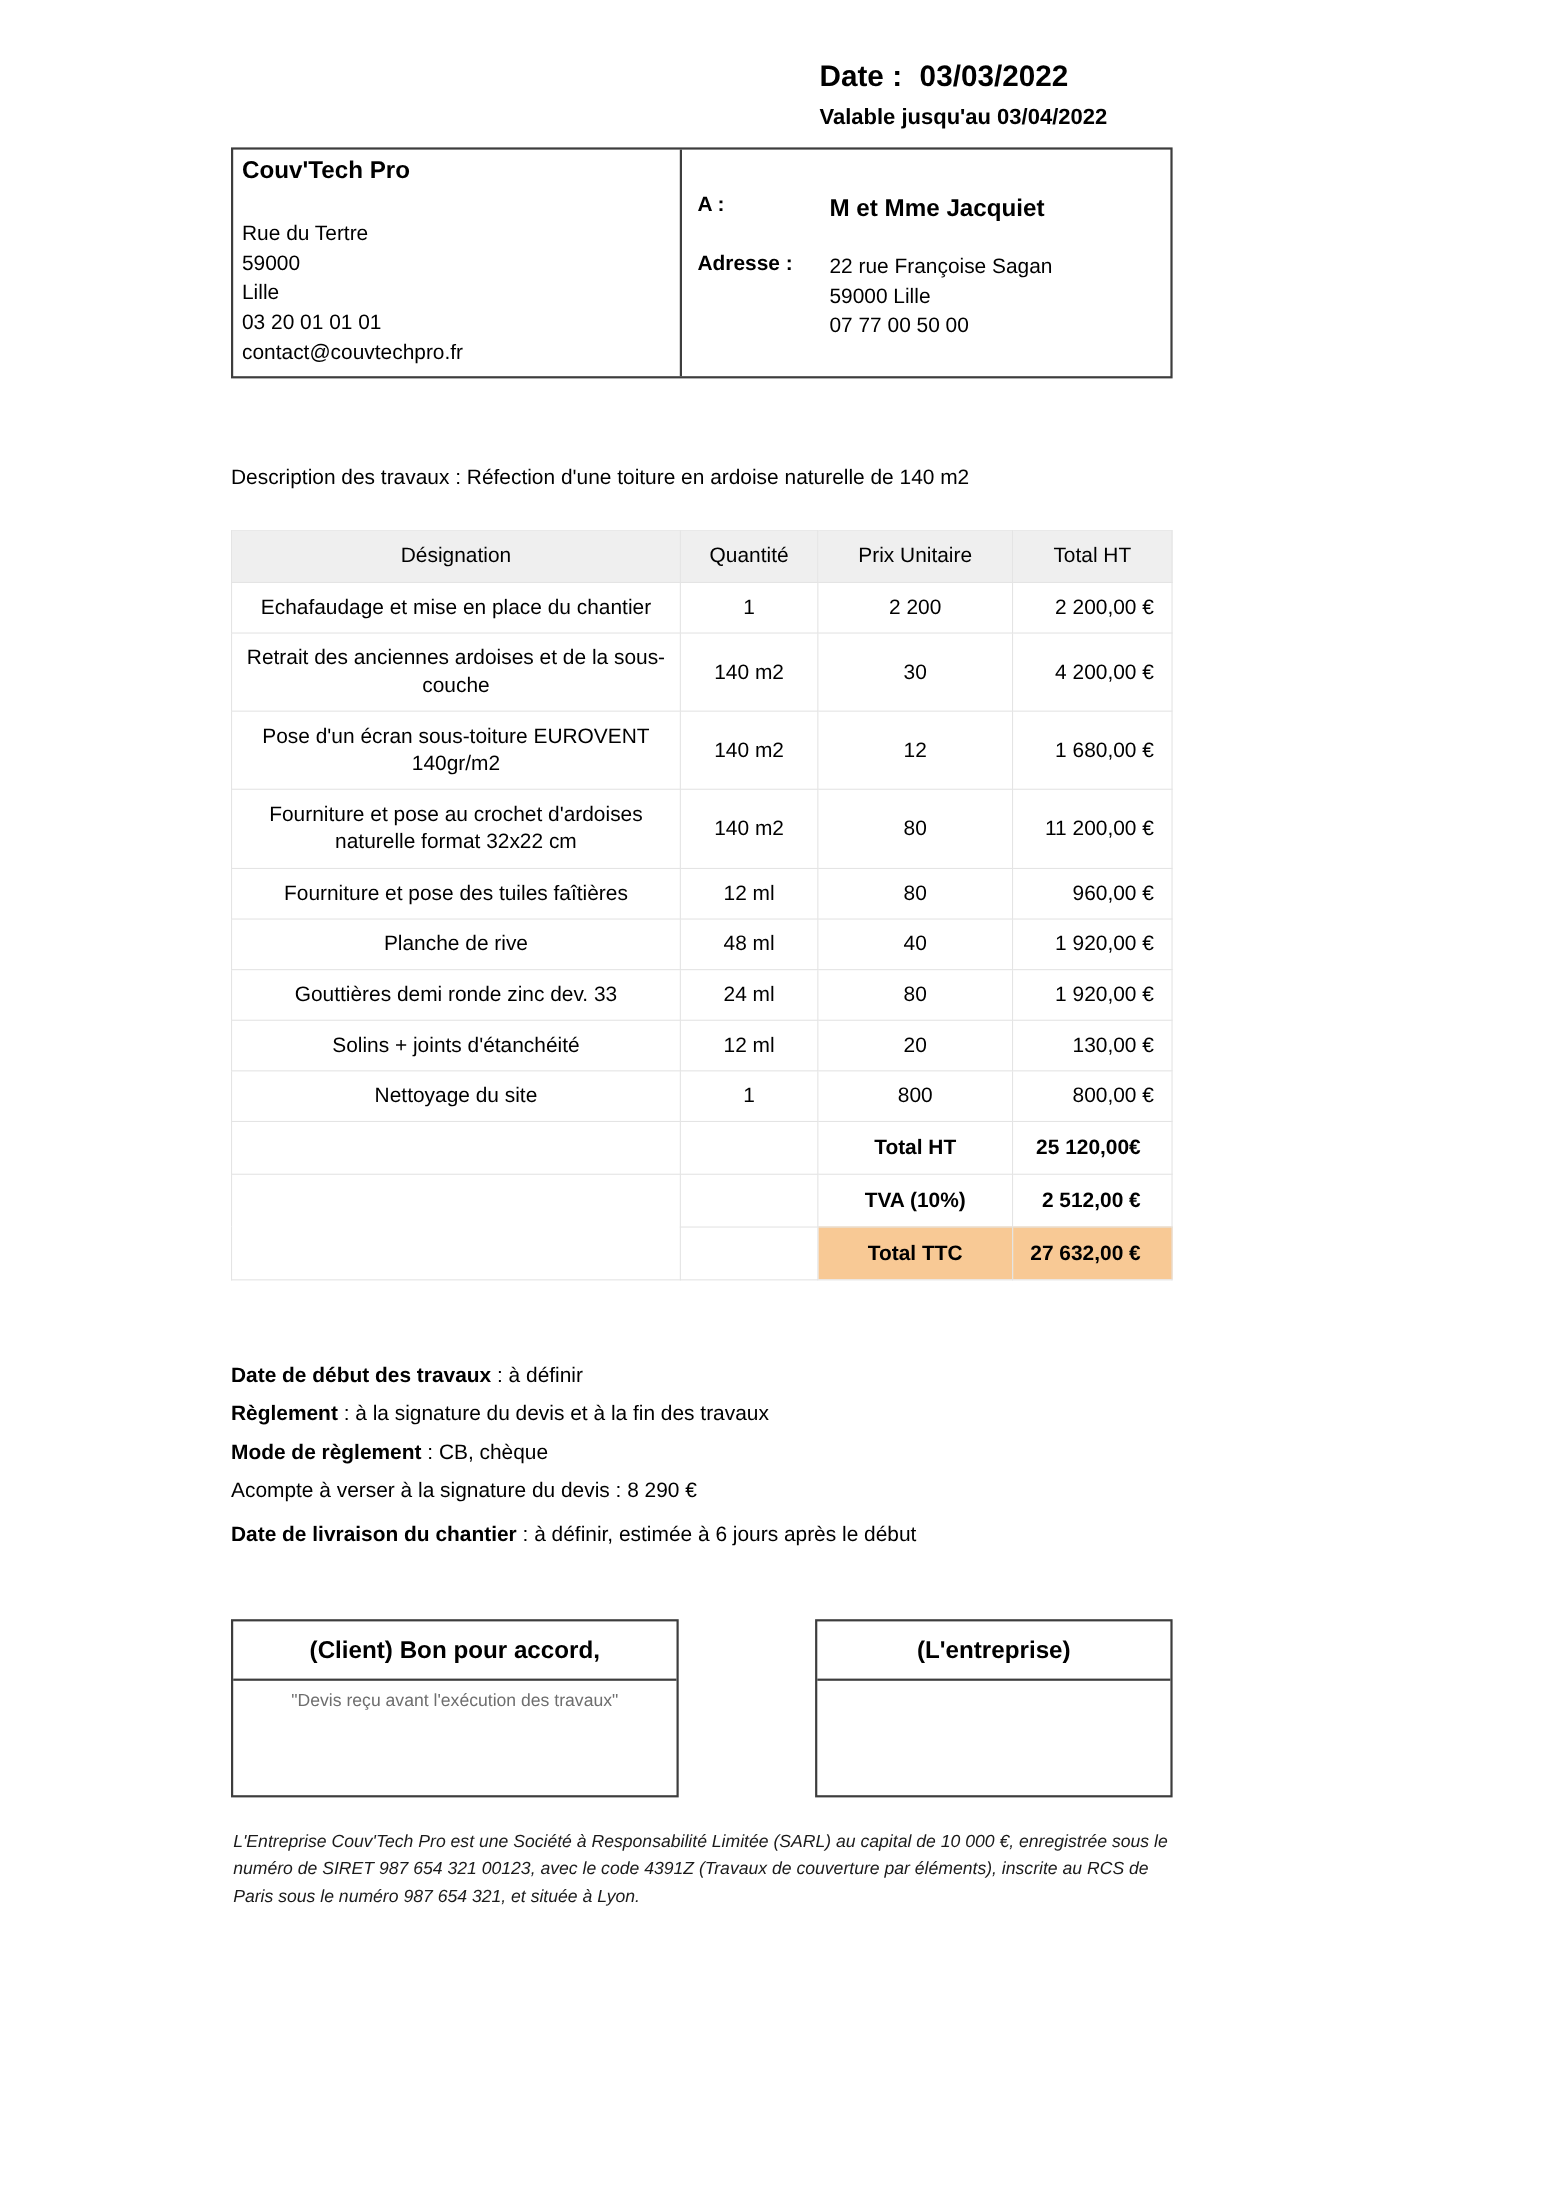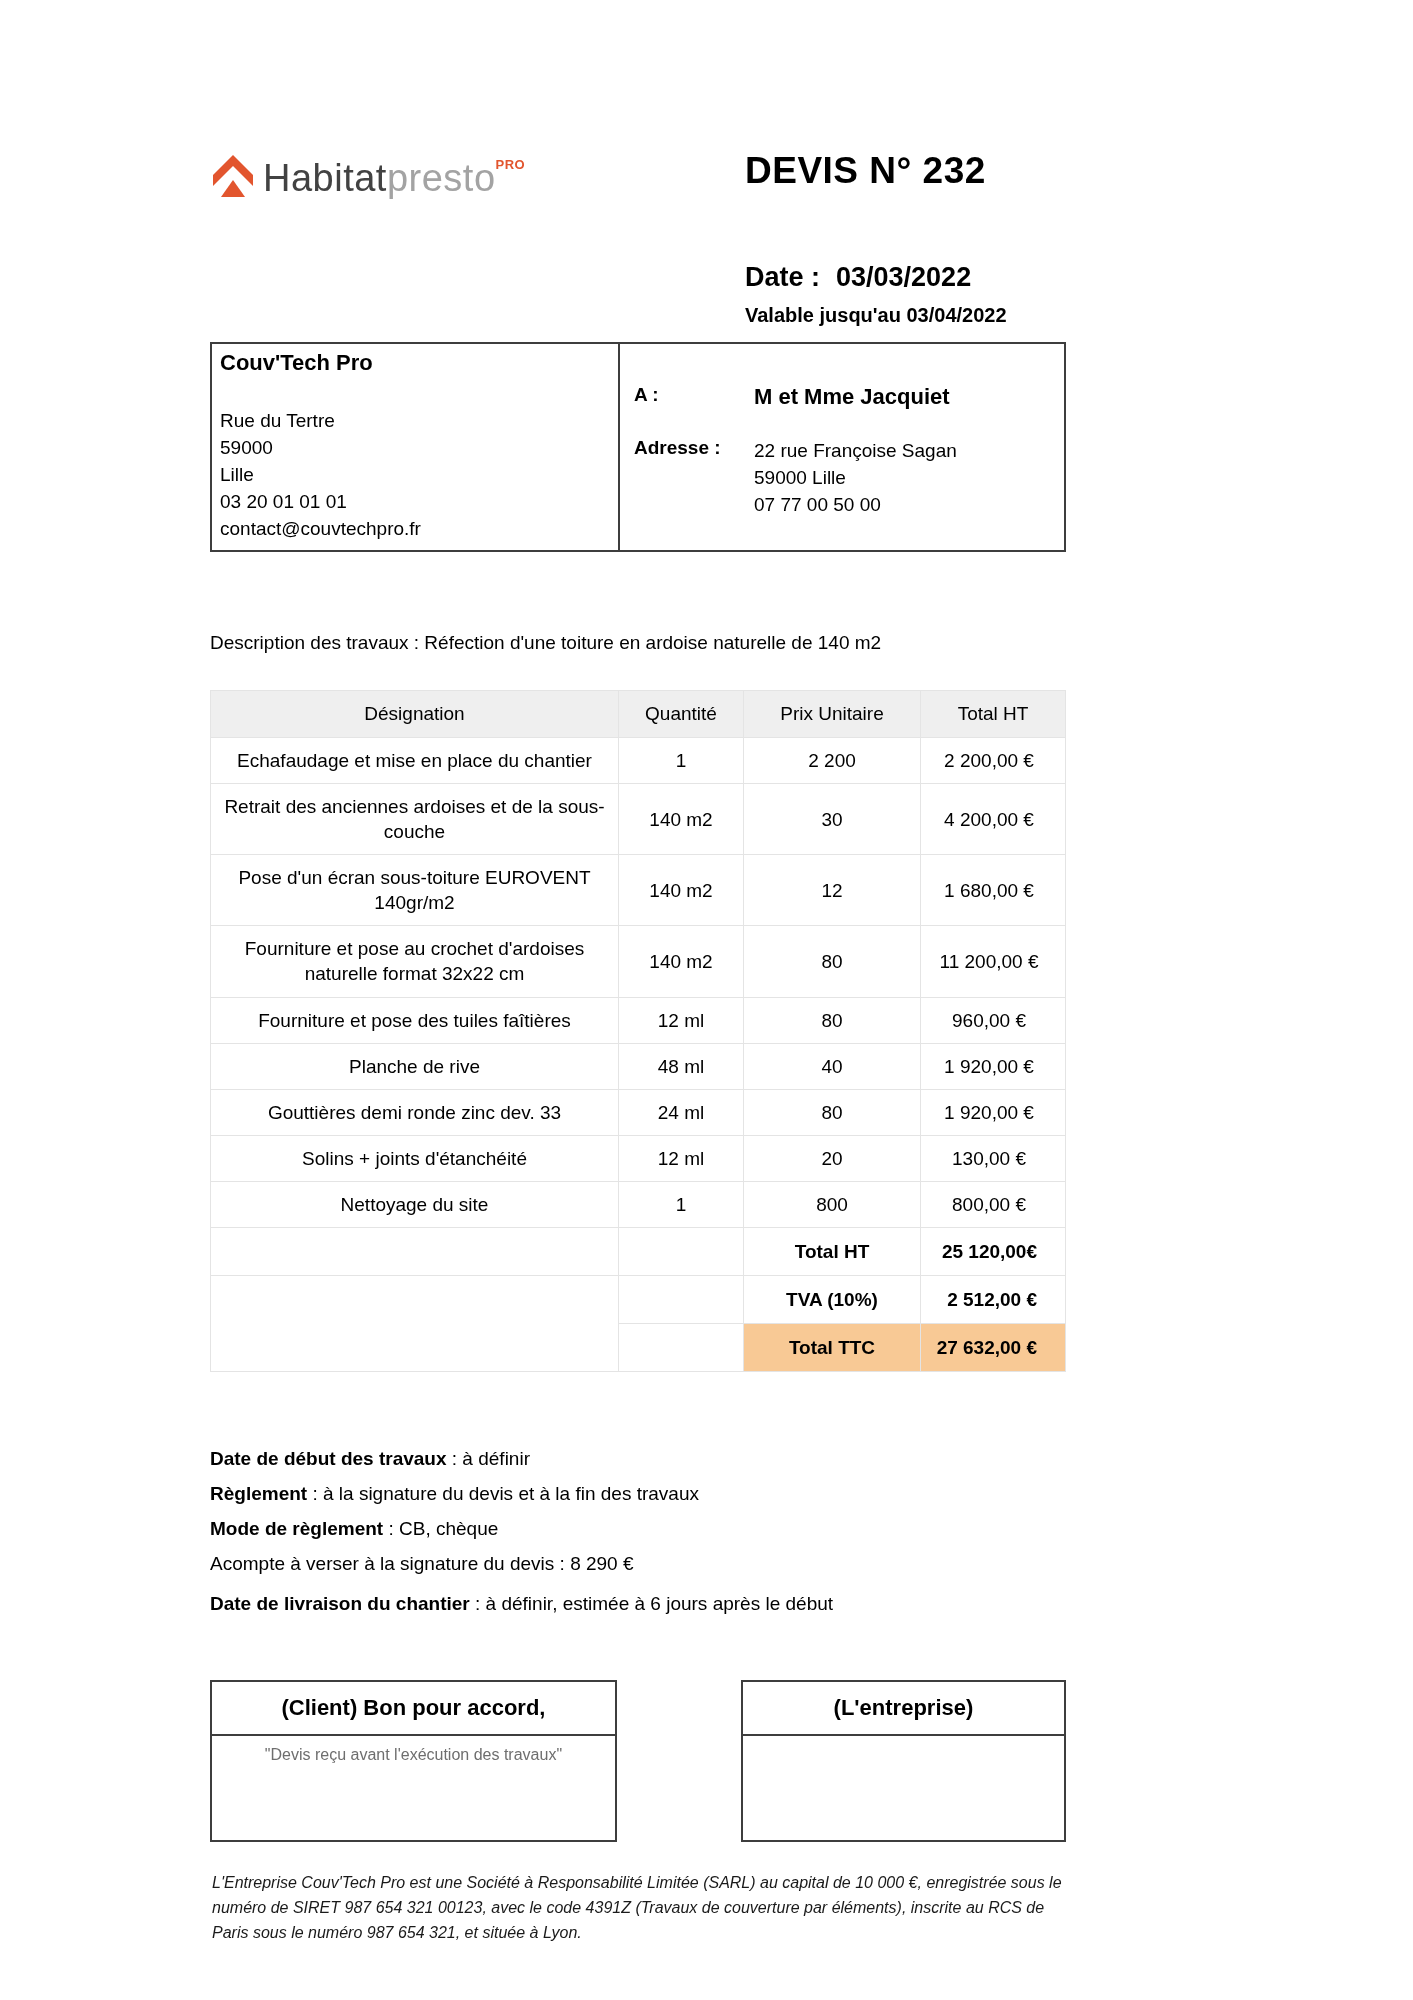--- a/index.html
+++ b/index.html
@@ -42,21 +42,21 @@
   .description { margin-top:80px; font-size:19px; }
 
   
   table.items { margin-top:36px; width:100%; border-collapse:collapse; }
   .items th {
     background:#efefef; font-weight:normal; font-size:19px; padding:12px 10px; border:1px solid #e4e4e4;
   }
   .items td {
     font-size:19px; text-align:center; padding:10px 8px; border:1px solid #e4e4e4; line-height:1.32;
   }
-  .items td.amount { padding-right:16px; white-space:nowrap; }
+  .items td.amount { text-align:right; padding-right:16px; white-space:nowrap; }
   .items td.desig { width:408px; }
   .items td.qty { width:125px; }
   .items td.pu { width:177px; }
   .items tr.item-row td { height:46px; }
   .items tr.total-row td { height:48px; }
   .items td.total-label { font-weight:bold; }
   .items td.total-value { font-weight:bold; text-align:right; padding-right:28px; white-space:nowrap; }
   .items td.ttc { background:#f8c995; }
 
   
@@ -79,30 +79,20 @@
 
   
   .legal { margin-top:28px; font-size:16px; font-style:italic; line-height:25px; color:#1a1a1a; padding:0 2px; }
 </style>
 </head>
 <body>
 
 <div class="page">
   <div class="content">
 
-    <div class="brand-row">
-      <div class="logo">
-        <svg class="logo-icon" viewBox="0 0 42 48">
-          <polygon points="21,1 41,21 41,32 21,12 1,32 1,21" fill="#e2552e"></polygon>
-          <polygon points="21,26 33,43 9,43" fill="#e2552e"></polygon>
-        </svg>
-        <div class="logo-text"><span class="logo-habitat">Habitat</span><span class="logo-presto">presto</span><span class="logo-pro">PRO</span></div>
-      </div>
-      <div class="doc-title">DEVIS N° 232</div>
-    </div>
 
     <div class="date-block">
       <div class="date-line"><span>Date :</span><span class="gap"></span><span>03/03/2022</span></div>
       <div class="valid-line">Valable jusqu'au 03/04/2022</div>
     </div>
 
     <div class="parties">
       <div class="party-company">
         <div class="company-name">Couv'Tech Pro</div>
         <div class="company-line">Rue du Tertre</div>

